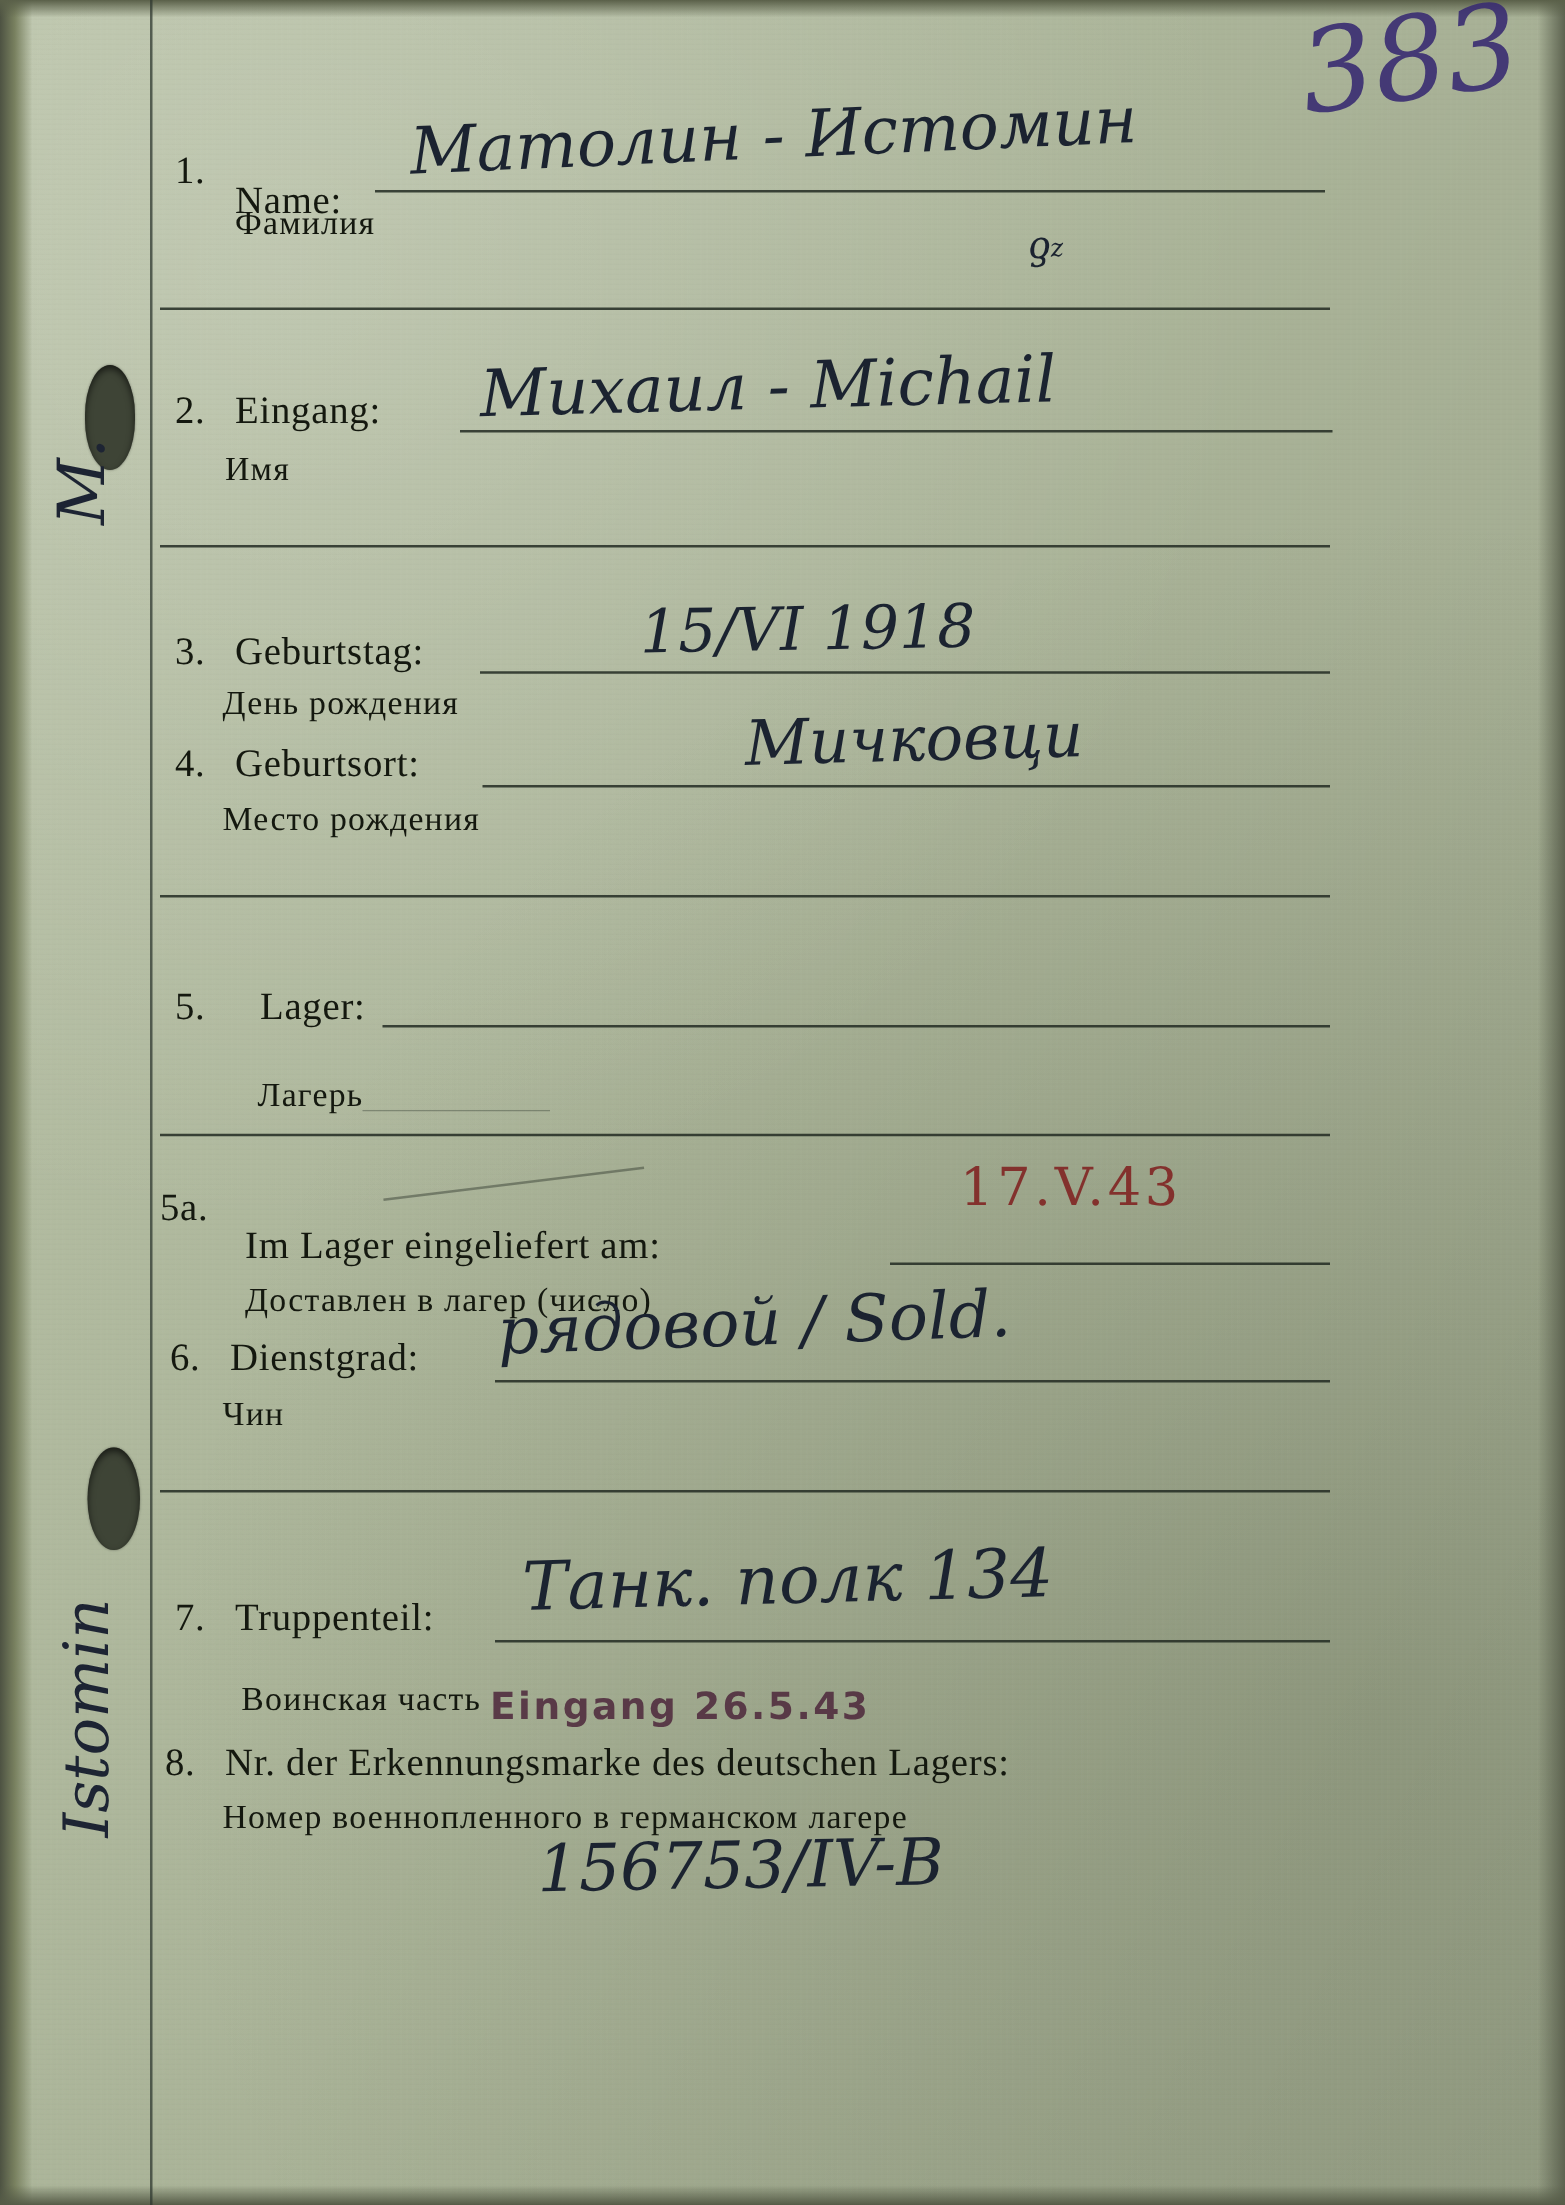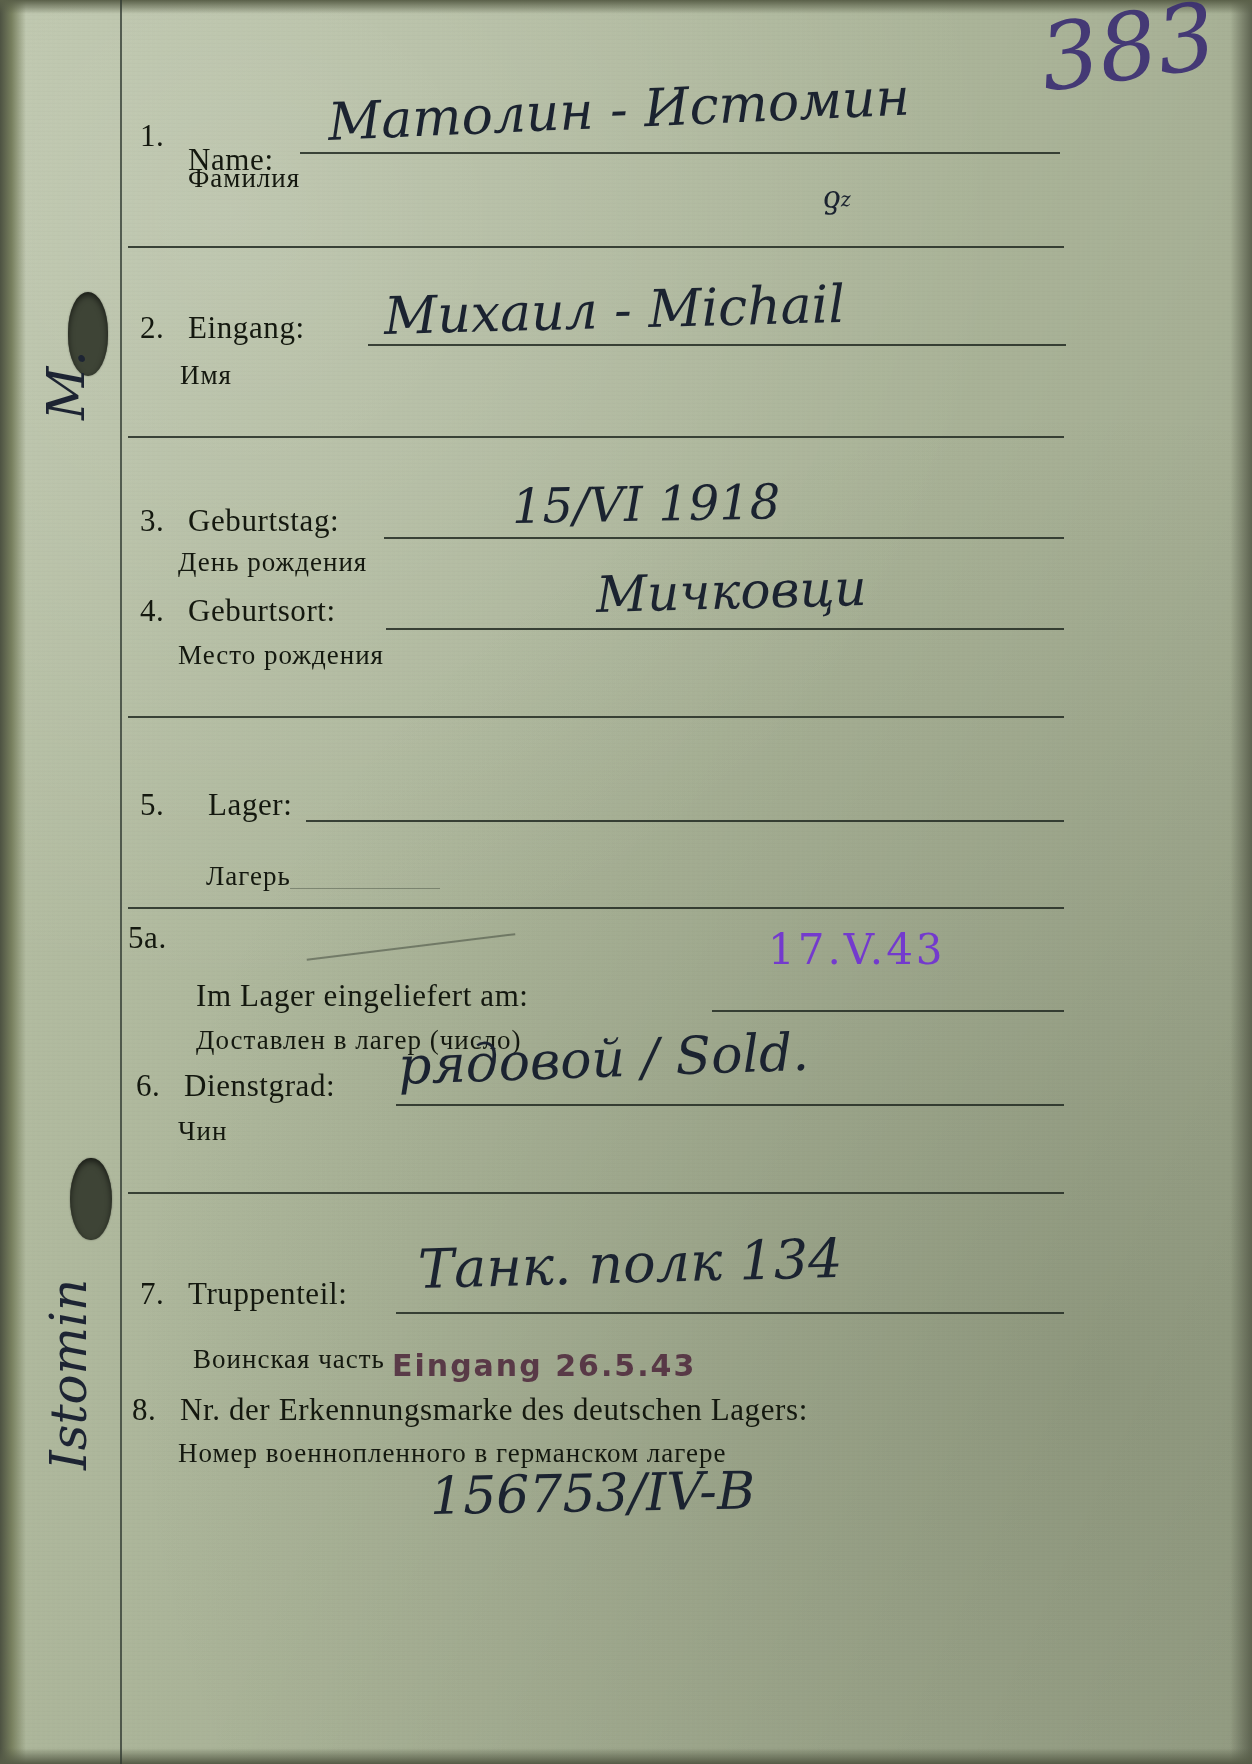--- a/index.html
+++ b/index.html
@@ -124,21 +124,21 @@
   #camp-stamp {
     font-size: 46px;
     letter-spacing: 2px;
     color: #2b3340;
     opacity: .85;
     font-weight: 500;
   }
   #date-stamp {
     font-size: 42px;
     letter-spacing: 3px;
-    color: #6d28d9;
+    color: #7f1d1d;
     opacity: .85;
     font-family: "DejaVu Serif", serif;
   }
   #eingang-stamp {
     font-size: 30px;
     font-weight: bold;
     letter-spacing: 2px;
     color: #4a2238;
     opacity: .82;
     font-family: "DejaVu Sans", sans-serif;
@@ -220,21 +220,21 @@
   <div class="rule" style="left: 128px; top: 716px; width: 936px;"></div>
 
   <div class="field label-de" style="left: 140px; top: 787px;">5.</div>
   <div class="field label-de" style="left: 188px; top: 787px; margin-left: 20px;">Lager:</div>
   <div class="field label-ru" style="left: 178px; top: 861px; margin-left: 28px;">Лагерь</div>
   <div class="rule" style="left: 306px; top: 820px; width: 758px;"></div>
   <div class="rule thin" style="left: 290px; top: 888px; width: 150px; opacity:.35;"></div>
   <div class="rule" style="left: 128px; top: 907px; width: 936px;"></div>
 
   <div class="stamp" id="date-stamp" style="left: 768px; top: 925px;">17.V.43</div>
-  <div class="field label-de" style="left: 128px; top: 920px; font-family: Liberation Serif, serif;">5a.</div>
+  <div class="field label-de" style="left: 128px; top: 948px; font-family: Liberation Serif, serif;">5a.</div>
   <div class="field label-de" style="left: 196px; top: 978px;">Im Lager eingeliefert am:</div>
   <div class="field label-ru" style="left: 196px; top: 1025px;">Доставлен в лагер (число)</div>
   <div class="rule" style="left: 712px; top: 1010px; width: 352px;"></div>
   <div class="scratch" style="left: 306px; top: 946px; width: 210px; height: 2px; transform: rotate(-7deg);"></div>
 
   <div class="field label-de" style="left: 136px; top: 1068px;">6.</div>
   <div class="field label-de" style="left: 184px; top: 1068px;">Dienstgrad:</div>
   <div class="field label-ru" style="left: 178px; top: 1116px;">Чин</div>
   <div class="rule" style="left: 396px; top: 1104px; width: 668px;"></div>
   <div class="hand" style="left: 398px; top: 1036px; font-size: 52px; transform: rotate(-2deg);">рядовой / Sold.</div>

